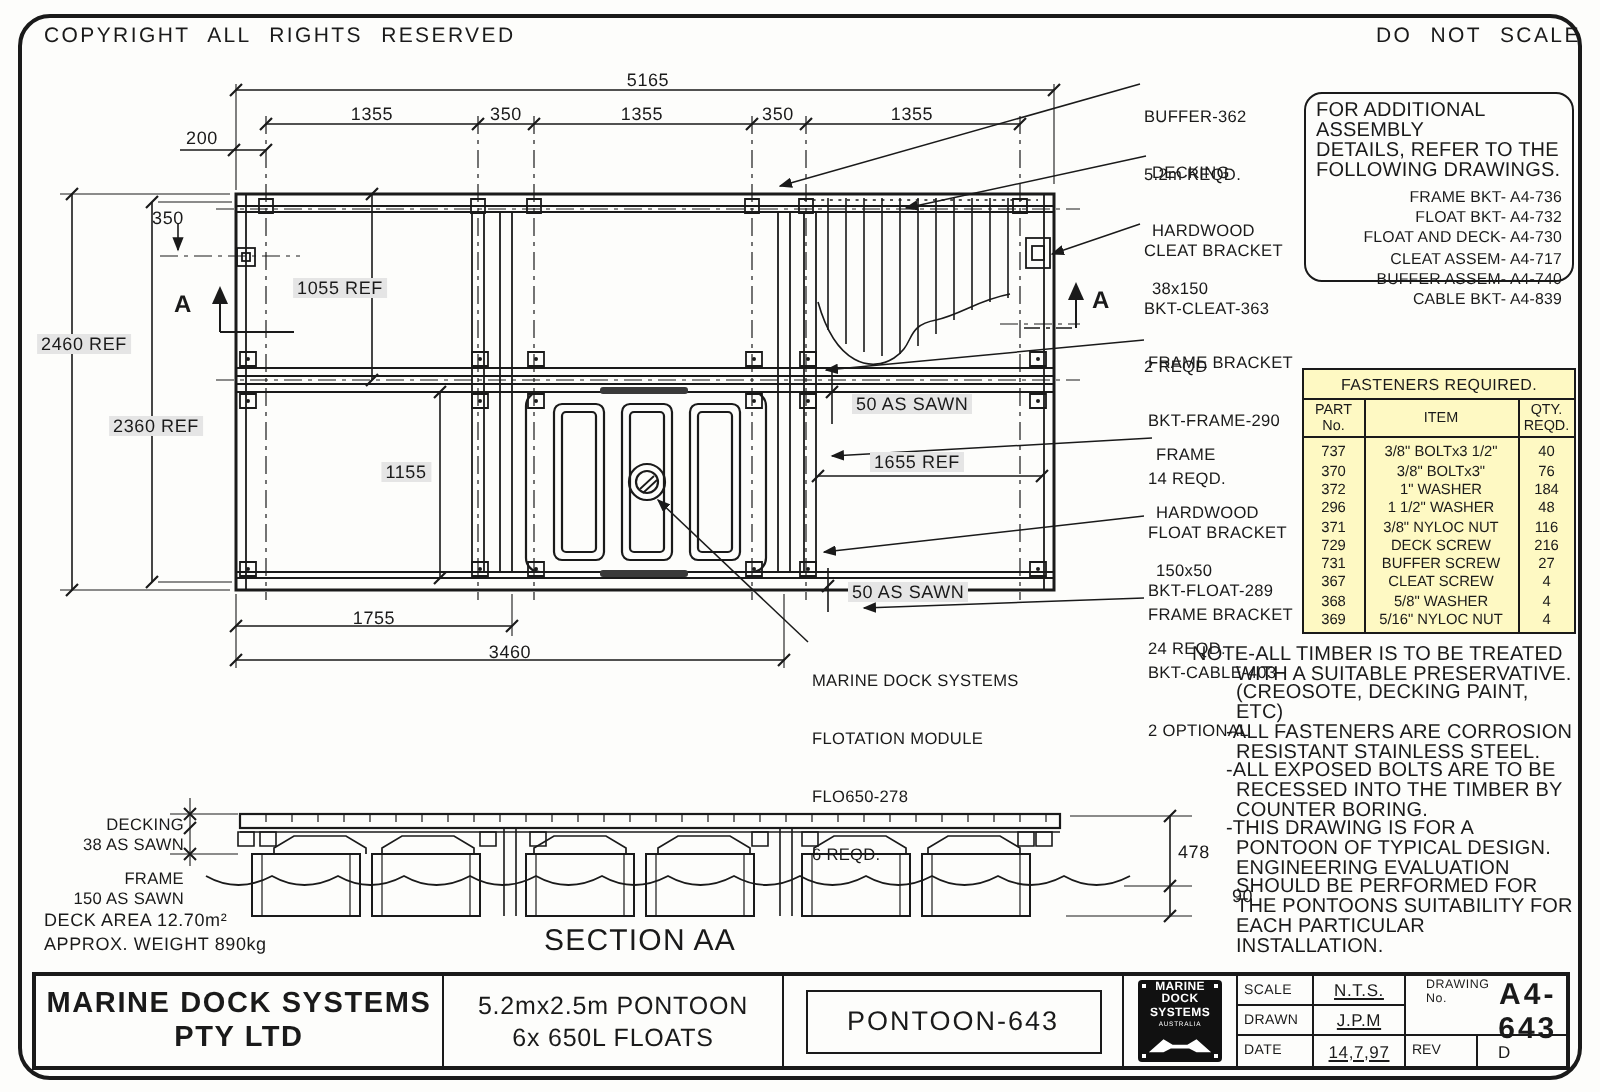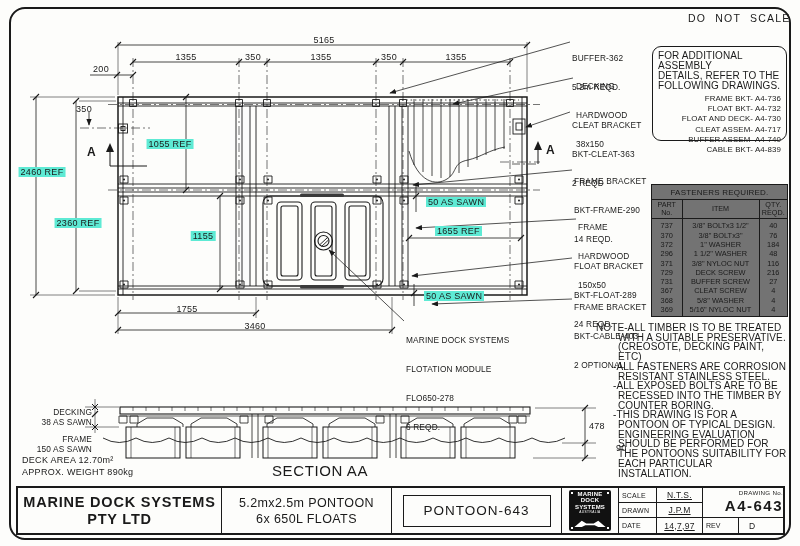--- a/index.html
+++ b/index.html
@@ -5,31 +5,31 @@
   html,body{margin:0;padding:0;background:#e8e8e4;}
   .sheet{position:relative;width:800px;height:546px;background:#fdfdfb;overflow:hidden;
          font-family:"Liberation Sans", sans-serif;color:#1a1a1a;}
   .frame{position:absolute;left:9px;top:7px;width:778px;height:529px;
          border:2.2px solid #1a1a1a;border-radius:16px;}
   svg.linework{position:absolute;left:0;top:0;z-index:1;}
   .t{position:absolute;z-index:2;white-space:pre;color:#1a1a1a;}
   .hdr-txt{font-size:10.5px;letter-spacing:1.2px;word-spacing:5px;}
   .dim{font-size:9px;letter-spacing:.3px;}
   .c{transform:translateX(-50%);}
-  .bgw{background:#5eead4;padding:0 2px;}
+  .bgw{background:#e5e5e5;padding:0 2px;}
   .ann{font-size:8.3px;line-height:9.6px;letter-spacing:.15px;}
   .callout div{white-space:pre;}
   .secA{font-size:12px;font-weight:bold;}
   .abox{position:absolute;left:652px;top:46px;width:135px;height:95px;z-index:2;
         border:1.6px solid #1a1a1a;border-radius:9px;padding:4px 5px 0 5px;box-sizing:border-box;}
   .abox .h{font-size:10px;line-height:10px;letter-spacing:.1px;}
   .abox .r{font-size:7.9px;line-height:10.2px;text-align:right;letter-spacing:.1px;}
   .abox .gap{height:3px;}
   .fbox{position:absolute;left:651px;top:184px;width:137px;z-index:2;
-        border:1.4px solid #1a1a1a;background:#737373;box-sizing:border-box;}
+        border:1.4px solid #1a1a1a;background:#fef9c3;box-sizing:border-box;}
   .fbox .title{font-size:8px;text-align:center;padding:3px 0 2px 0;letter-spacing:.2px;}
   .fbox table{border-collapse:collapse;width:100%;table-layout:fixed;}
   .fbox td{font-size:7.4px;line-height:9.3px;padding:0 1px;text-align:center;overflow:hidden;}
   .fbox tr.h td{border-top:1px solid #1a1a1a;border-bottom:1px solid #1a1a1a;font-size:7.2px;line-height:8.2px;padding:1px 0;}
   .fbox td.b1{border-left:1px solid #1a1a1a;border-right:1px solid #1a1a1a;}
   .fbox tr.d1 td{padding-top:2px;}
   .fbox tr:last-child td{padding-bottom:2px;}
   .note{position:absolute;left:596px;top:323px;width:192px;z-index:2;
         font-size:10px;line-height:9.7px;letter-spacing:.1px;}
   .note .n1{padding-left:22px;text-indent:-22px;}
@@ -50,21 +50,21 @@
   .logo .l2{font-size:3.2px;line-height:4px;letter-spacing:.4px;}
   .logo .dot{position:absolute;width:2px;height:2px;background:#fff;}
   .meta{flex:1;display:grid;grid-template-columns:38px 46px 1fr;grid-template-rows:1fr 1fr 1fr;}
   .meta>div{box-sizing:border-box;display:flex;align-items:center;}
   .meta .lab{border-right:1.2px solid #1a1a1a;border-bottom:1.2px solid #1a1a1a;
              font-size:7px;padding-left:3px;letter-spacing:.2px;}
   .meta .val{border-right:1.2px solid #1a1a1a;border-bottom:1.2px solid #1a1a1a;
              font-size:8.5px;justify-content:center;letter-spacing:.3px;text-decoration:underline;}
   .meta .nob{border-bottom:none;}
   .meta .dwg{grid-column:3;grid-row:1/3;border-bottom:1.2px solid #1a1a1a;
-             flex-direction:column;align-items:flex-end;justify-content:flex-start;position:relative;}
+             flex-direction:row;align-items:flex-start;justify-content:flex-start;position:relative;}
   .meta .dwg .lbl{font-size:6.2px;padding:1px 0 0 10px;letter-spacing:.3px;}
   .meta .dwg .num{font-size:15px;font-weight:bold;text-align:center;letter-spacing:1.5px;margin-top:1px;}
   .meta .revrow{grid-column:3;grid-row:3;display:flex;align-items:stretch;}
   .meta .revrow .rl{width:36px;border-right:1.2px solid #1a1a1a;display:flex;align-items:center;
                     padding-left:3px;font-size:7px;box-sizing:border-box;}
   .meta .revrow .rv{flex:1;display:flex;align-items:center;padding-left:10px;font-size:8.5px;}
 </style>
 </head>
 <body>
 
@@ -204,32 +204,33 @@
       </g>
       <path stroke-width=".9" d="M103,438 q16,9 33,0 q16,9 33,0 q16,9 33,0 q16,9 33,0 q16,9 33,0 q16,9 33,0 q16,9 33,0 q16,9 33,0 q16,9 33,0 q16,9 33,0 q16,9 33,0 q16,9 33,0 q16,9 33,0 q16,9 33,0"></path>
 
       <path d="M585,408V458" stroke-width=".8"></path>
       <path d="M535,408H596 M562,443H596 M533,458H596 M95,399V433 M85,407H119 M85,427H119" stroke-width=".55"></path>
       <path stroke-width="1.1" d="M582,411L588,405 M582,446L588,440 M582,461L588,455 M92,417L98,411"></path>
       <path stroke-width="1" d="M92,404L98,410 M92,410L98,404 M92,424L98,430 M92,430L98,424"></path>
     </g>
   </svg>
 
+  <div class="t hdr-txt" style="left:22px;top:12px;">COPYRIGHT ALL RIGHTS RESERVED</div>
   <div class="t hdr-txt" style="left:688px;top:12px;">DO NOT SCALE</div>
 
   <div class="t dim c" style="left:324px;top:35px;">5165</div>
   <div class="t dim c" style="left:186px;top:52px;">1355</div>
   <div class="t dim c" style="left:253px;top:52px;">350</div>
   <div class="t dim c" style="left:321px;top:52px;">1355</div>
   <div class="t dim c" style="left:389px;top:52px;">350</div>
   <div class="t dim c" style="left:456px;top:52px;">1355</div>
   <div class="t dim c" style="left:101px;top:64px;">200</div>
   <div class="t dim c" style="left:84px;top:104px;">350</div>
   <div class="t dim c bgw" style="left:42px;top:167px;">2460 REF</div>
-  <div class="t dim c bgw" style="left:78px;top:218px;">2360 REF</div>
+  <div class="t dim c bgw" style="left:78px;top:208px;">2360 REF</div>
   <div class="t dim c bgw" style="left:170px;top:139px;">1055 REF</div>
   <div class="t dim c bgw" style="left:203px;top:231px;">1155</div>
   <div class="t dim bgw" style="left:426px;top:197px;">50 AS SAWN</div>
   <div class="t dim bgw" style="left:435px;top:226px;">1655 REF</div>
   <div class="t dim bgw" style="left:424px;top:291px;">50 AS SAWN</div>
   <div class="t dim c" style="left:187px;top:304px;">1755</div>
   <div class="t dim c" style="left:255px;top:321px;">3460</div>
   <div class="t secA" style="left:87px;top:145px;">A</div>
   <div class="t secA" style="left:546px;top:143px;">A</div>
 

